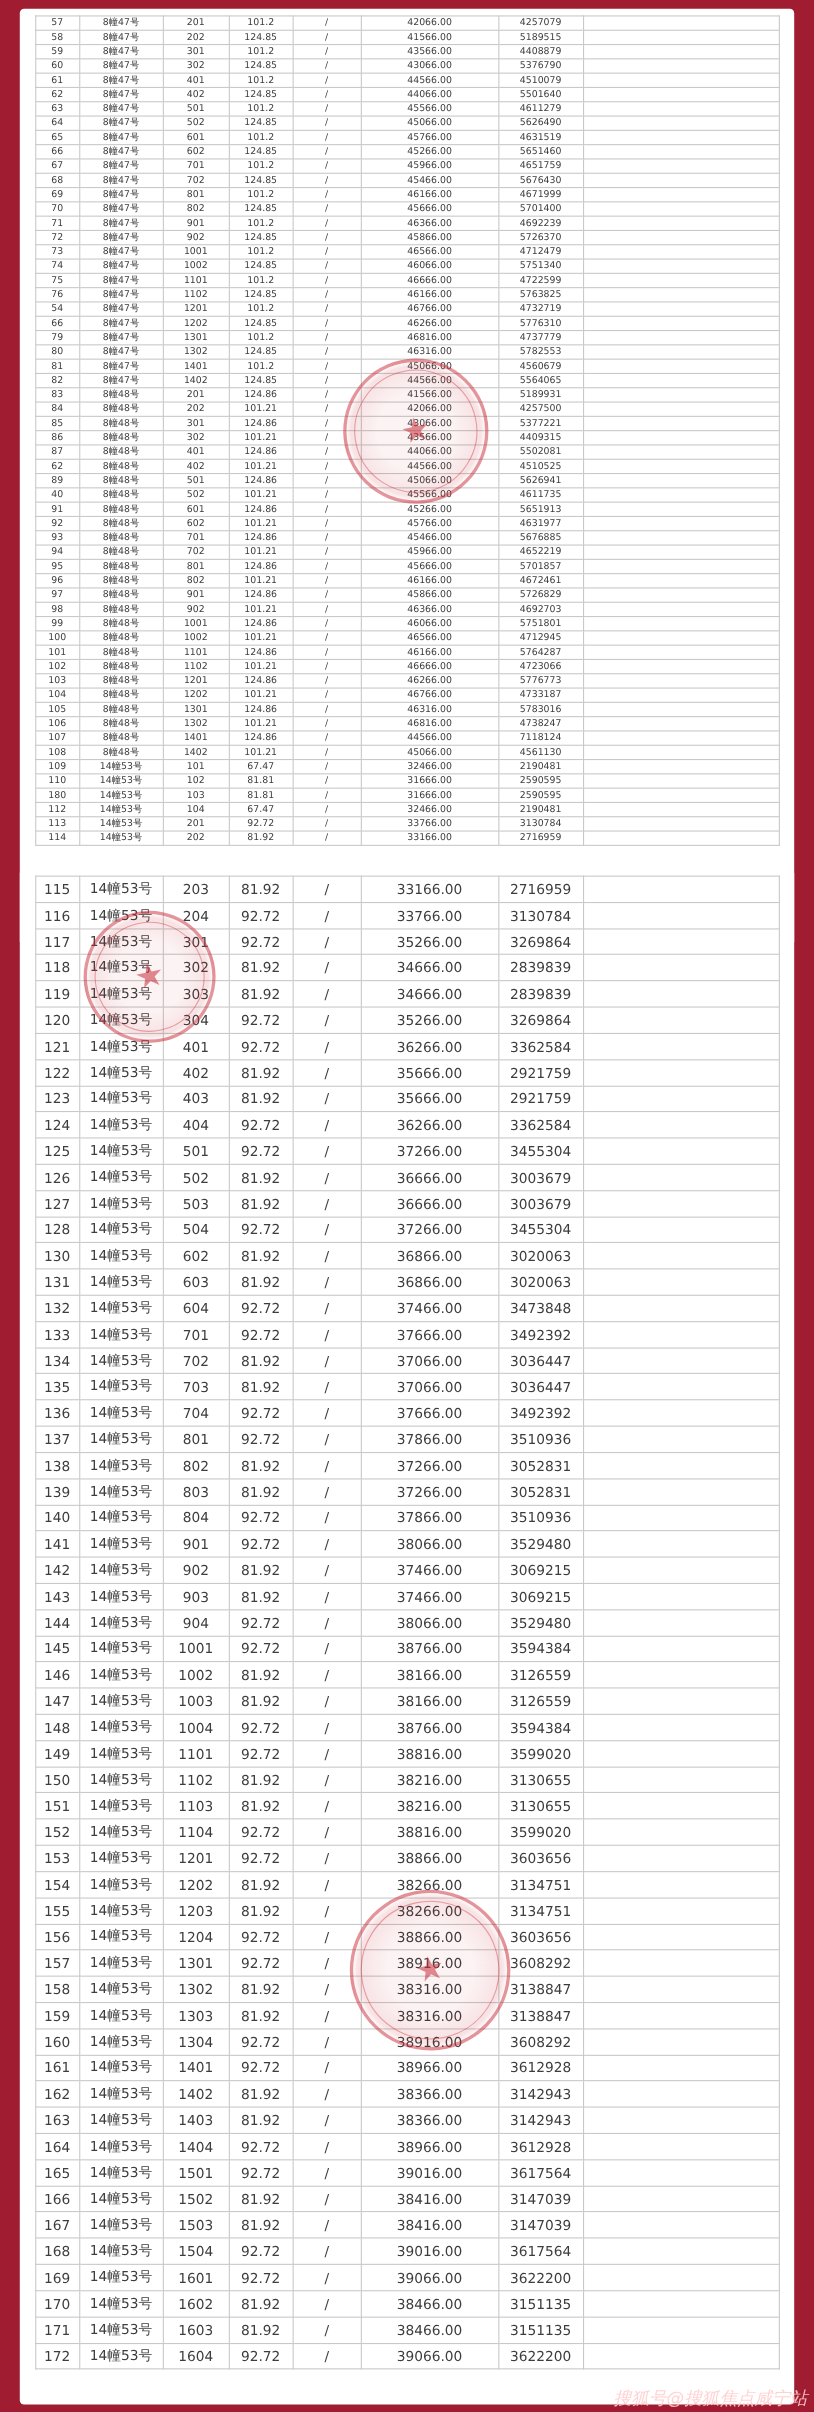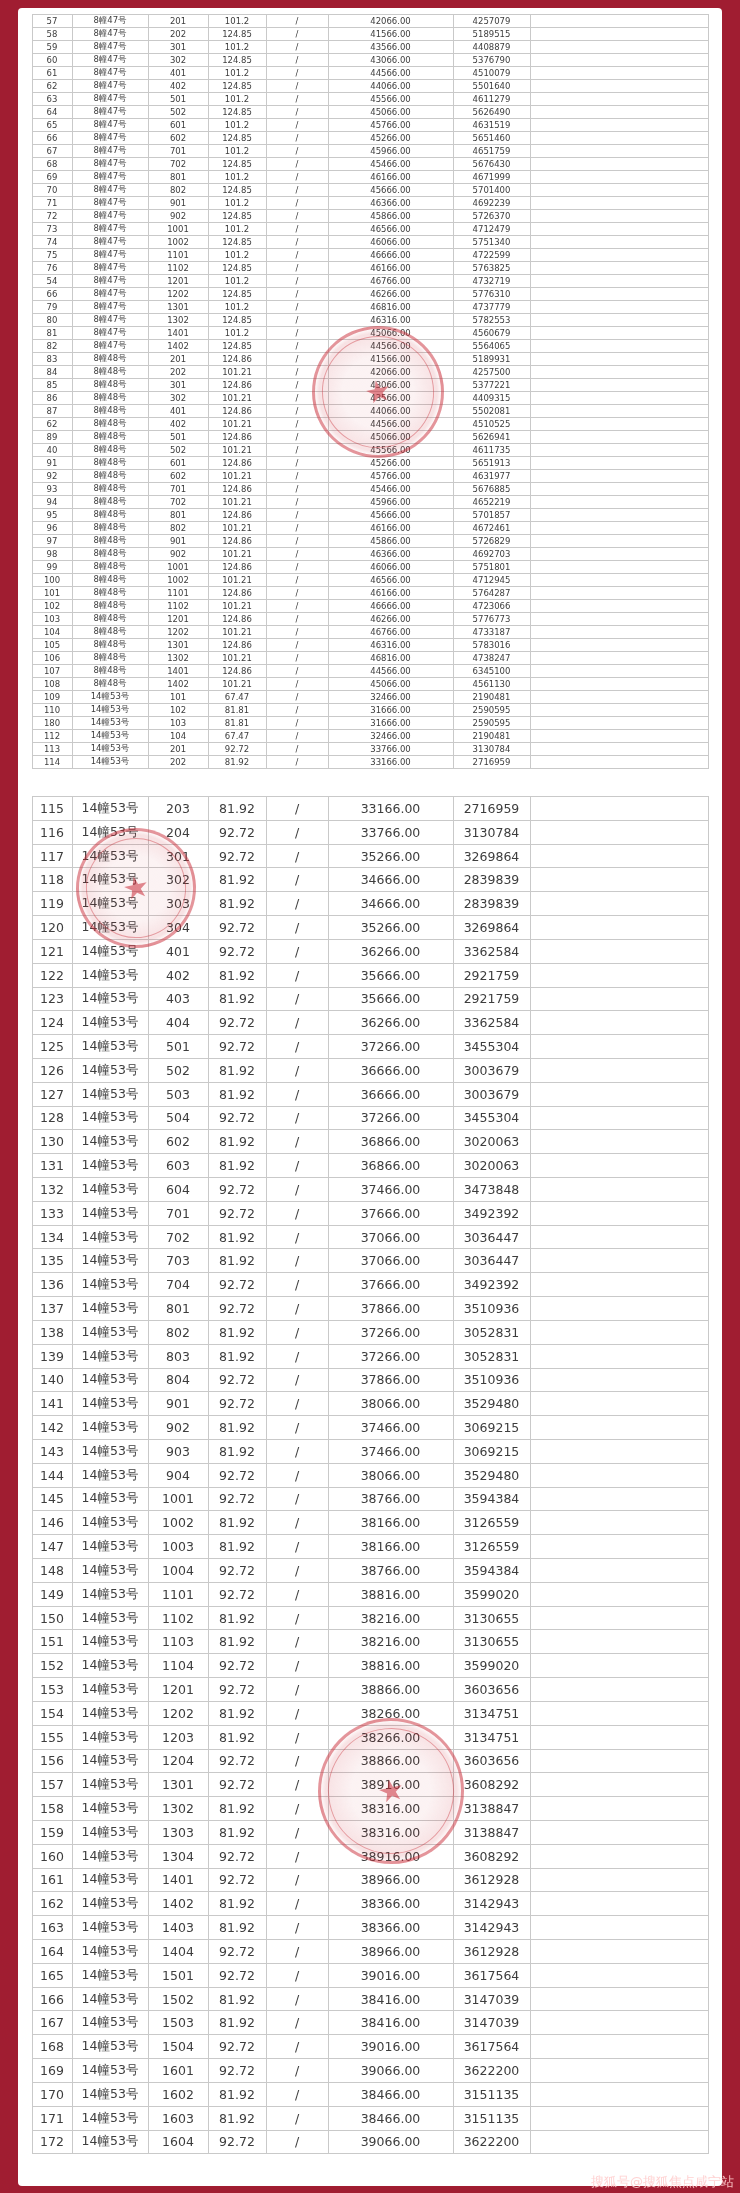--- a/index.html
+++ b/index.html
@@ -42,21 +42,21 @@
   .stamp .star{
     position:absolute;inset:0;display:flex;align-items:center;justify-content:center;
     color:rgba(201,44,56,.55);font-size:30px;line-height:1;
   }
   #stamp1{left:312px;top:326px;width:126px;height:126px;}
   #stamp2{left:76px;top:828px;width:114px;height:114px;}
   #stamp3{left:318px;top:1718px;width:140px;height:140px;}
   .watermark{
     position:absolute;right:6px;bottom:2px;
     color:rgba(255,205,205,.9);
-    font-size:13px;z-index:9;
+    font-size:16px;z-index:9;font-style:italic;
   }
 </style>
 </head>
 <body>
 
 <section class="panel" id="panel1">
   <table class="price-table">
     <colgroup>
       <col style="width:40px">
         <col style="width:76px">
@@ -568,21 +568,21 @@
           <td>4738247</td>
           <td></td>
         </tr>
         <tr>
           <td>107</td>
           <td>8幢48号</td>
           <td>1401</td>
           <td>124.86</td>
           <td>/</td>
           <td>44566.00</td>
-          <td>6345100</td>
+          <td>7118124</td>
           <td></td>
         </tr>
         <tr>
           <td>108</td>
           <td>8幢48号</td>
           <td>1402</td>
           <td>101.21</td>
           <td>/</td>
           <td>45066.00</td>
           <td>4561130</td>

